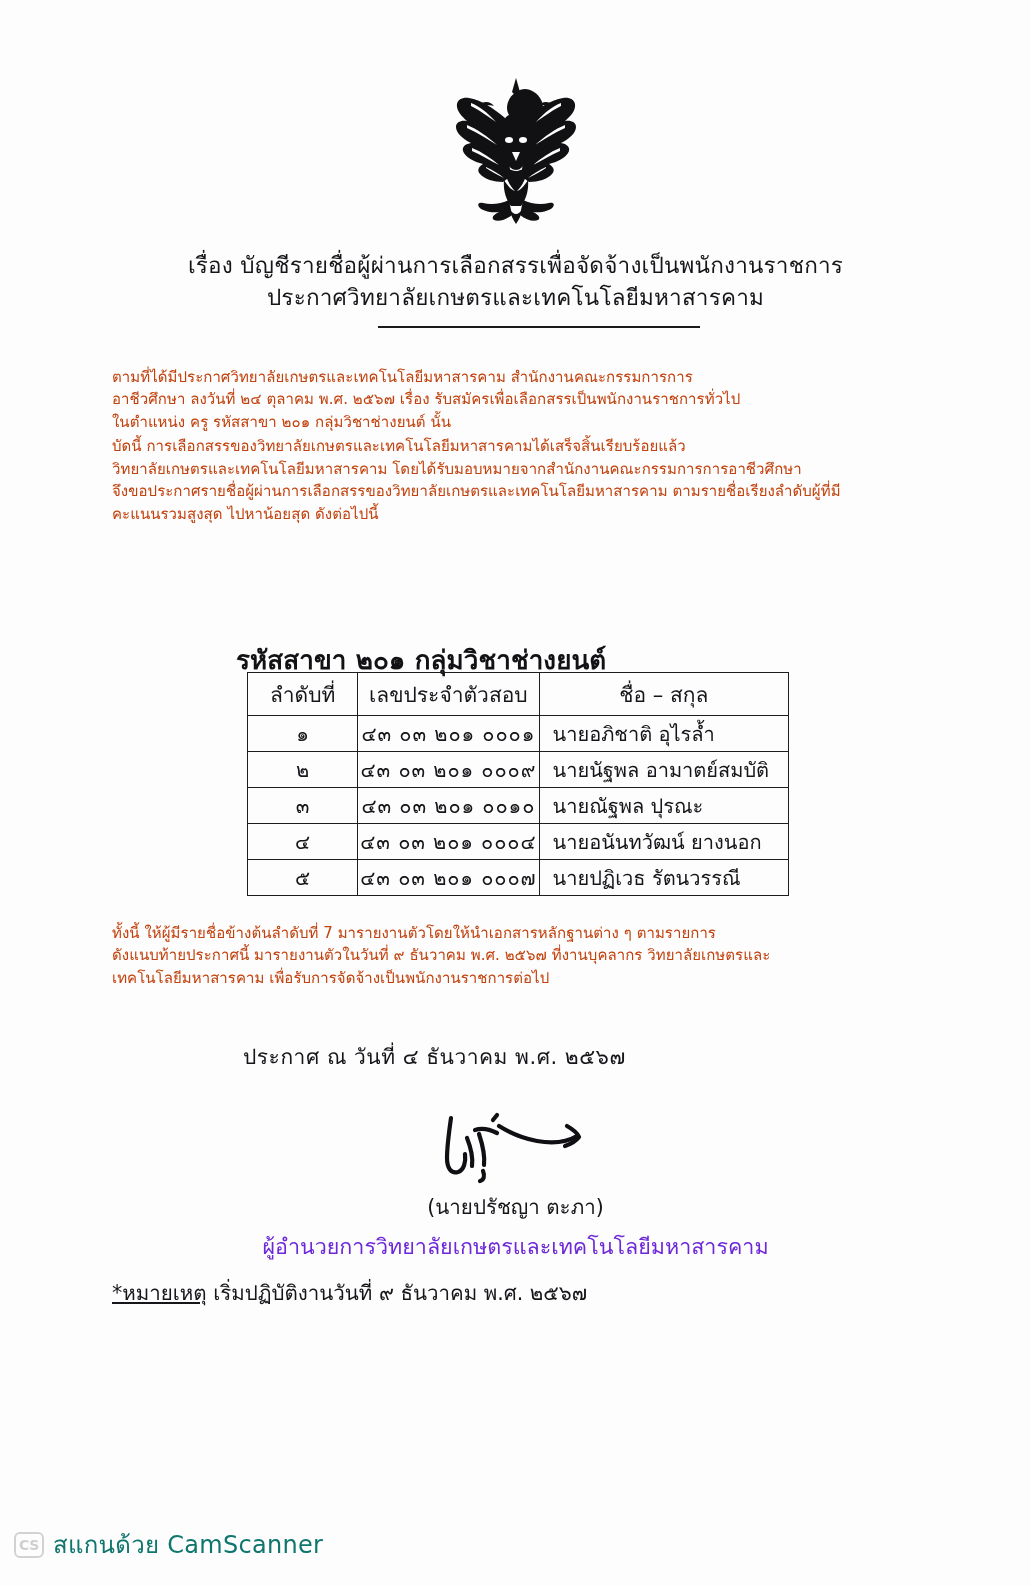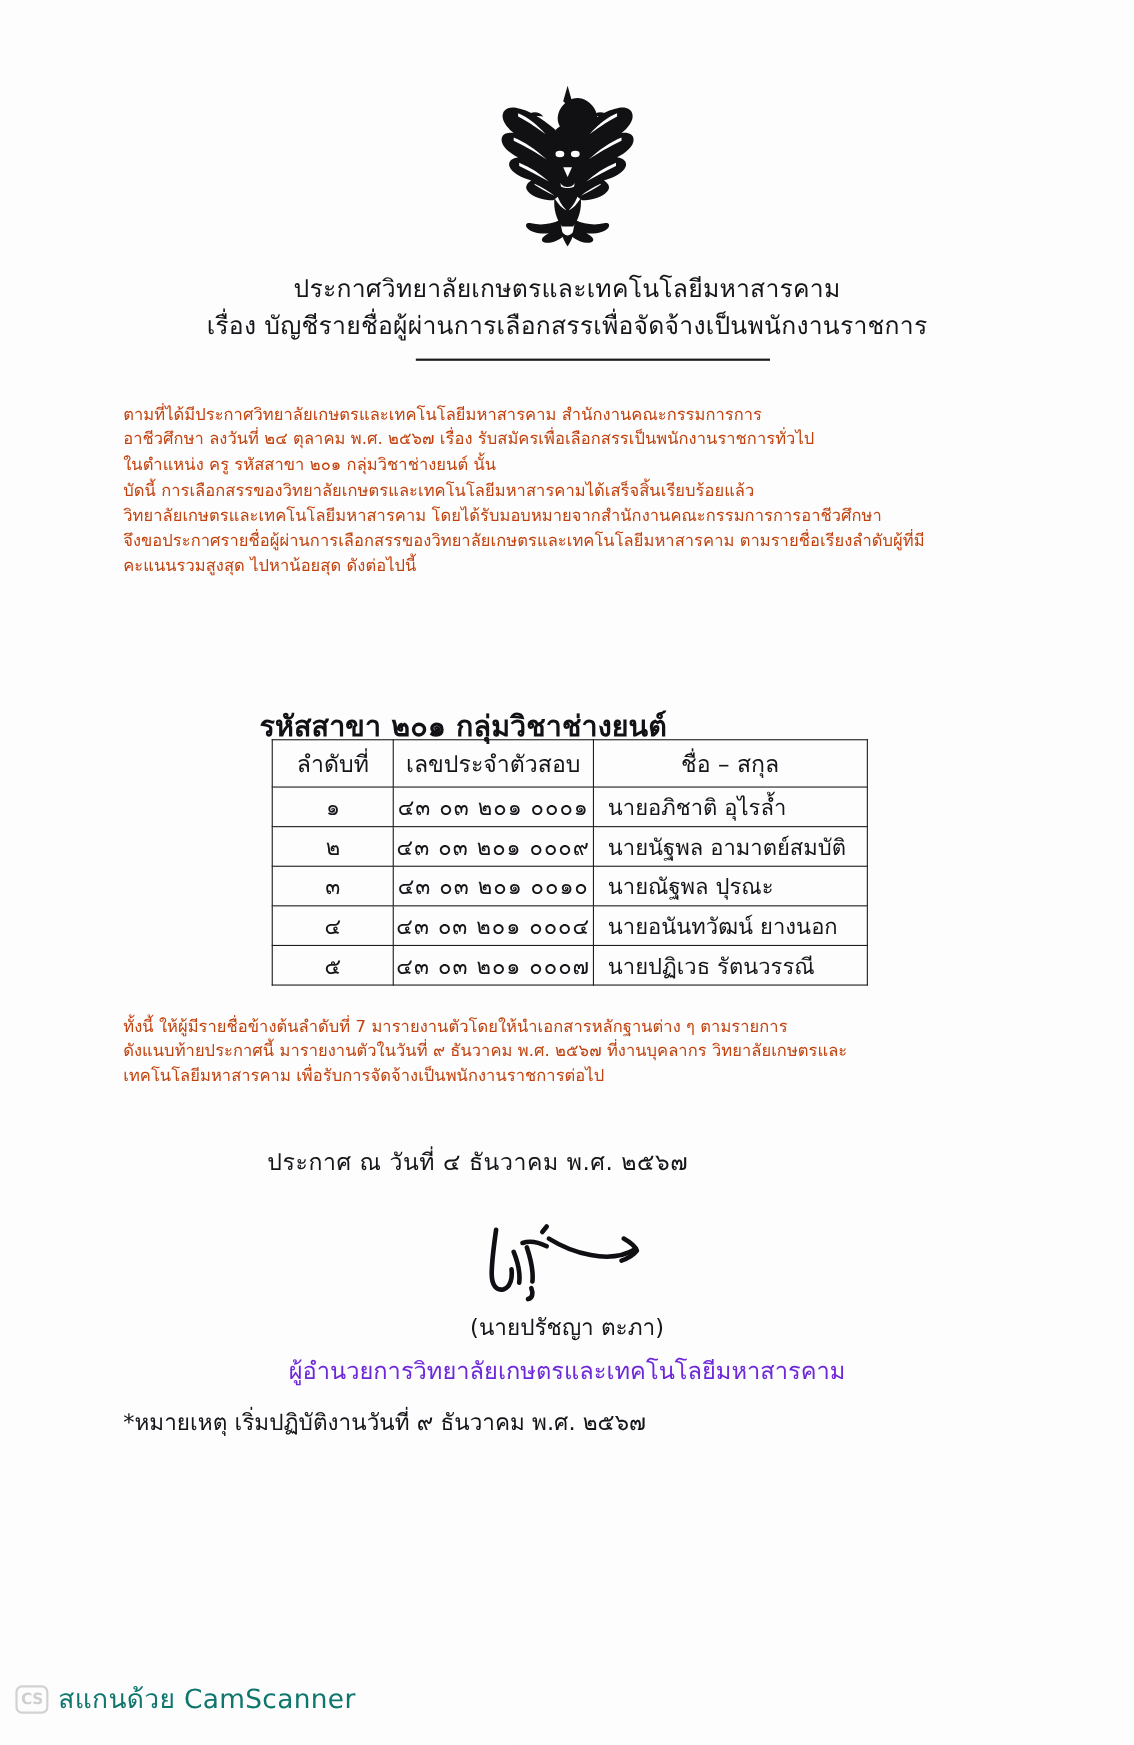--- a/index.html
+++ b/index.html
@@ -162,20 +162,21 @@
   
   .footnote {
     position: absolute;
     left: 112px;
     top: 1276px;
     font-size: 20.5px;
     color: #15151a;
     white-space: nowrap;
   }
   .footnote .u {
+    text-decoration: underline;
     text-underline-offset: 2px;
     margin-top: 40px;
   }
   
   .watermark {
     position: absolute;
     left: 14px;
     bottom: 22px;
     display: flex;
     align-items: center;
@@ -250,22 +251,22 @@
         <path d="M68 128 C60 132 50 133 42 131 C38 130 36 132 38 135 C41 139 50 141 58 140 C52 143 50 146 53 148 C57 150 65 148 71 143 Z"></path>
 
         <path d="M82 128 C90 132 100 133 108 131 C112 130 114 132 112 135 C109 139 100 141 92 140 C98 143 100 146 97 148 C93 150 85 148 79 143 Z"></path>
 
         <path d="M68 136 C70 143 72 148 75 152 C78 148 80 143 82 136 C80 140 77 142 75 142 C73 142 70 140 68 136 Z"></path>
       </g>
     </svg>
   </div>
 
   <div class="title-block">
+    <div class="title-line second">เรื่อง  บัญชีรายชื่อผู้ผ่านการเลือกสรรเพื่อจัดจ้างเป็นพนักงานราชการ</div>
     <div class="title-line">ประกาศวิทยาลัยเกษตรและเทคโนโลยีมหาสารคาม</div>
-    <div class="title-line second">เรื่อง  บัญชีรายชื่อผู้ผ่านการเลือกสรรเพื่อจัดจ้างเป็นพนักงานราชการ</div>
   </div>
   <div class="rule"></div>
 
   <div class="body-block">
     <div class="para p1">
       <p>ตามที่ได้มีประกาศวิทยาลัยเกษตรและเทคโนโลยีมหาสารคาม  สำนักงานคณะกรรมการการ</p>
       <p>อาชีวศึกษา  ลงวันที่  ๒๔  ตุลาคม  พ.ศ.  ๒๕๖๗  เรื่อง  รับสมัครเพื่อเลือกสรรเป็นพนักงานราชการทั่วไป</p>
       <p>ในตำแหน่ง  ครู  รหัสสาขา  ๒๐๑  กลุ่มวิชาช่างยนต์  นั้น</p>
     </div>
     <div class="para p2">

